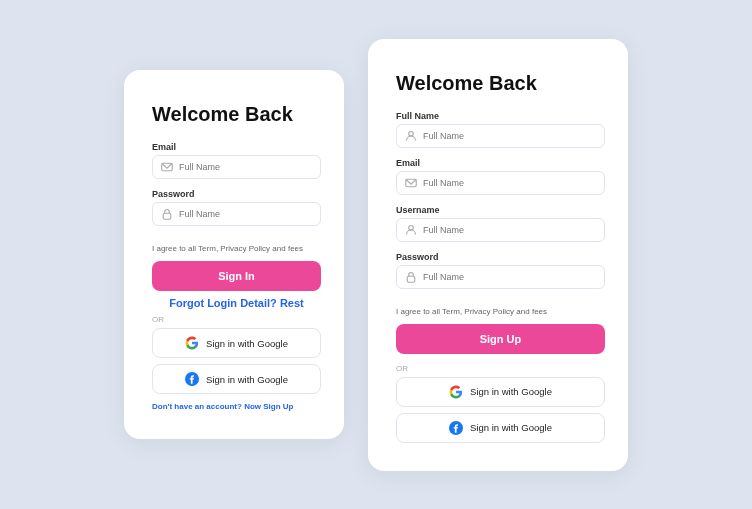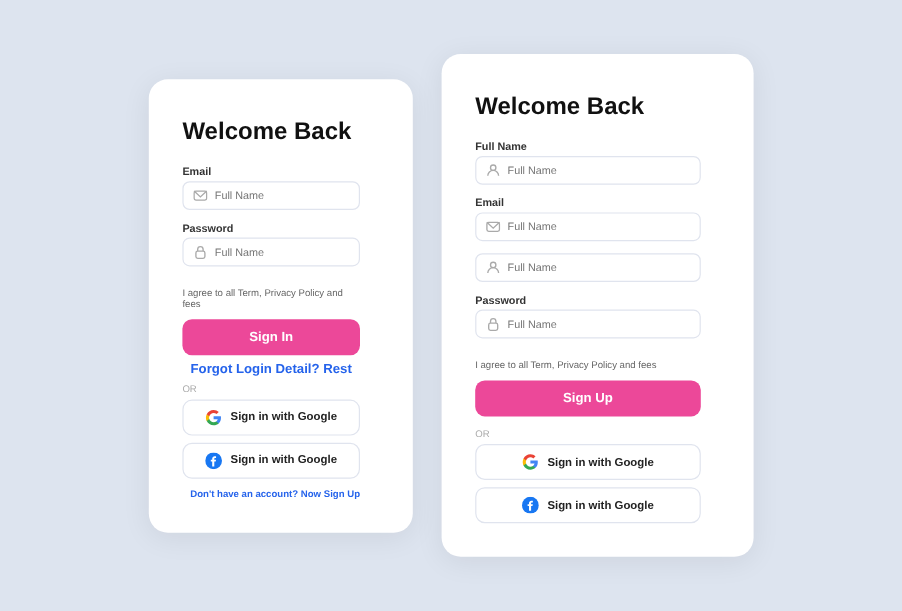--- a/index.html
+++ b/index.html
@@ -9,21 +9,21 @@
       background: #dde4ef;
       display: flex;
       align-items: center;
       justify-content: center;
       gap: 24px;
       font-family: -apple-system, BlinkMacSystemFont, 'Segoe UI', sans-serif;
     }
     .card {
       background: #ffffff;
       border-radius: 16px;
-      padding: 32px 44px 28px 28px;
+      padding: 32px 23px 28px 28px;
       width: 220px;
       box-shadow: 0 4px 24px rgba(0,0,0,0.07);
       display: flex;
       flex-direction: column;
       gap: 0;
     }
     .card-wide {
       width: 260px;
     }
     .card-title {
@@ -100,34 +100,34 @@
     }
     .btn-social {
       display: flex;
       align-items: center;
       justify-content: center;
       gap: 7px;
       border: 1px solid #e0e4ee;
       border-radius: 8px;
       padding: 7px 0;
       font-size: 9.5px;
-      font-weight: 700;
+      font-weight: 400;
       color: #222;
       cursor: pointer;
       background: #fff;
       width: 100%;
       margin-bottom: 6px;
     }
     .btn-social:last-of-type {
       margin-bottom: 0;
     }
     .bottom-text {
       font-size: 8px;
       color: #888;
-      text-align: right;
+      text-align: left;
       margin-top: 8px;
     }
     .bottom-text span {
       color: #2563eb;
       font-weight: 700;
     }
 
     
     .g-svg { width: 14px; height: 14px; }
     .fb-svg { width: 14px; height: 14px; }
@@ -213,20 +213,21 @@
     <div class="input-wrapper">
       <svg class="input-icon" viewBox="0 0 16 16" fill="none" stroke="#aaa" stroke-width="1.5">
         <rect x="1" y="3" width="14" height="10" rx="2"></rect>
         <polyline points="1,3 8,9.5 15,3"></polyline>
       </svg>
       <input type="text" placeholder="Full Name" style="">
     </div>
   </div>
 
   <div class="field-group">
+    <div class="field-label">Username</div>
     <div class="input-wrapper">
       <svg class="input-icon" viewBox="0 0 16 16" fill="none" stroke="#aaa" stroke-width="1.5">
         <circle cx="8" cy="5" r="3"></circle>
         <path d="M2 14c0-3.31 2.69-6 6-6s6 2.69 6 6"></path>
       </svg>
       <input type="text" placeholder="Full Name" style="">
     </div>
   </div>
 
   <div class="field-group">

